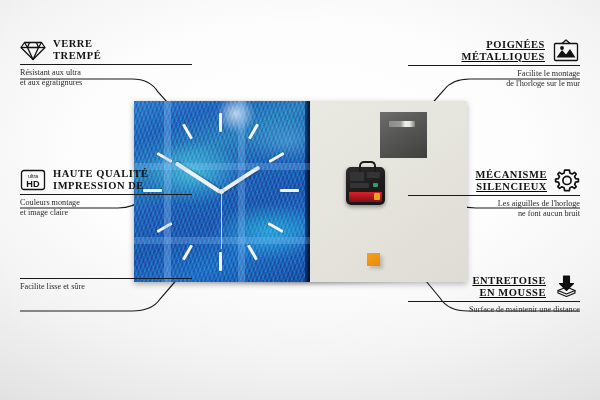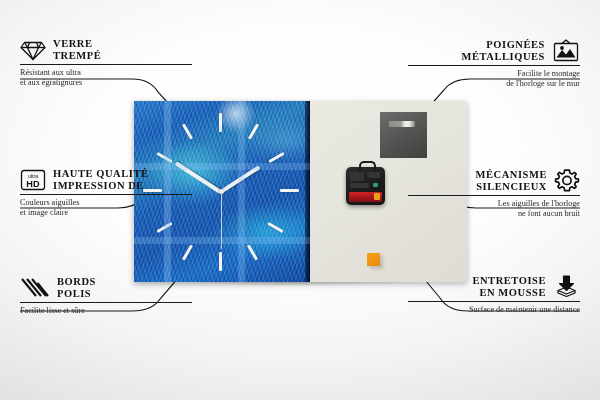--- a/index.html
+++ b/index.html
@@ -83,21 +83,21 @@
   }
   .product-shadow{
     position:absolute;left:134px;top:281px;width:336px;height:12px;
     background:radial-gradient(ellipse 170px 7px at 50% 0%, rgba(0,0,0,.22), rgba(0,0,0,0) 72%);
   }
   
   .callout{position:absolute;width:172px;}
   .callout.left{text-align:left;}
   .callout.right{text-align:right;}
   .cal-head{display:flex;align-items:center;gap:7px;}
-  .callout.right .cal-head{justify-content:flex-end;}
+  .callout.right .cal-head{justify-content:flex-end;text-decoration:underline;}
   .cal-title{
     font-family:"Liberation Serif", serif;
     font-weight:bold;font-size:10.5px;line-height:12px;
     letter-spacing:.55px;color:#111;text-transform:uppercase;
   }
   .cal-rule{height:1.1px;background:#1a1a1a;margin:2px 0 3px 0;}
   .cal-sub{
     font-family:"Liberation Serif", serif;
     font-size:8.2px;line-height:10px;color:#2a2a2a;
   }
@@ -209,39 +209,25 @@
         <rect x="1.5" y="2.5" width="23" height="19" rx="2.5" fill="none" stroke="#111" stroke-width="1.3"></rect>
         <text x="13" y="10.2" text-anchor="middle" font-family="Liberation Sans, sans-serif" font-size="5.2" fill="#111">ultra</text>
         <text x="13" y="18.6" text-anchor="middle" font-family="Liberation Sans, sans-serif" font-size="9.2" font-weight="bold" fill="#111">HD</text>
       </svg>
       <div>
         <div class="cal-title">HAUTE QUALITÉ</div>
         <div class="cal-title">IMPRESSION DE</div>
       </div>
     </div>
     <div class="cal-rule"></div>
-    <div class="cal-sub">Couleurs aiguilles</div>
+    <div class="cal-sub">Couleurs montage</div>
     <div class="cal-sub">et image claire</div>
   </div>
 
   <div class="callout left" style="left:20px;top:276px;">
-    <div class="cal-head">
-      <svg class="ico" width="30" height="22" viewBox="0 0 30 22">
-        <g stroke="#111" stroke-width="2.1" stroke-linecap="butt">
-          <path d="M2,2 L16,19"></path>
-            <path d="M7,2 L21,19"></path>
-          <path d="M12,2 L26,19"></path>
-            <path d="M17.5,6 L28,19"></path>
-        </g>
-      </svg>
-      <div>
-        <div class="cal-title">BORDS</div>
-        <div class="cal-title">POLIS</div>
-      </div>
-    </div>
     <div class="cal-rule"></div>
     <div class="cal-sub">Facilite lisse et sûre</div>
     <div class="cal-sub"></div>
   </div>
 
   <div class="callout right" style="left:408px;top:38px;">
     <div class="cal-head">
       <div>
         <div class="cal-title">POIGNÉES</div>
         <div class="cal-title">MÉTALLIQUES</div>

